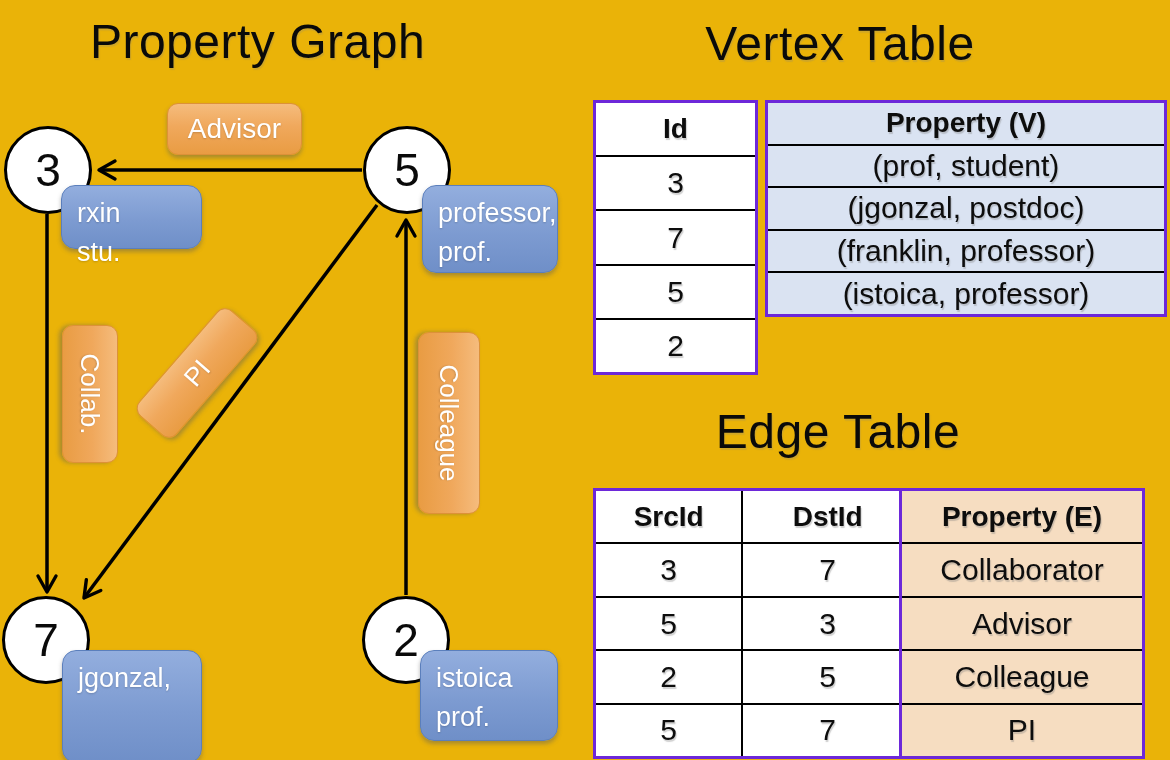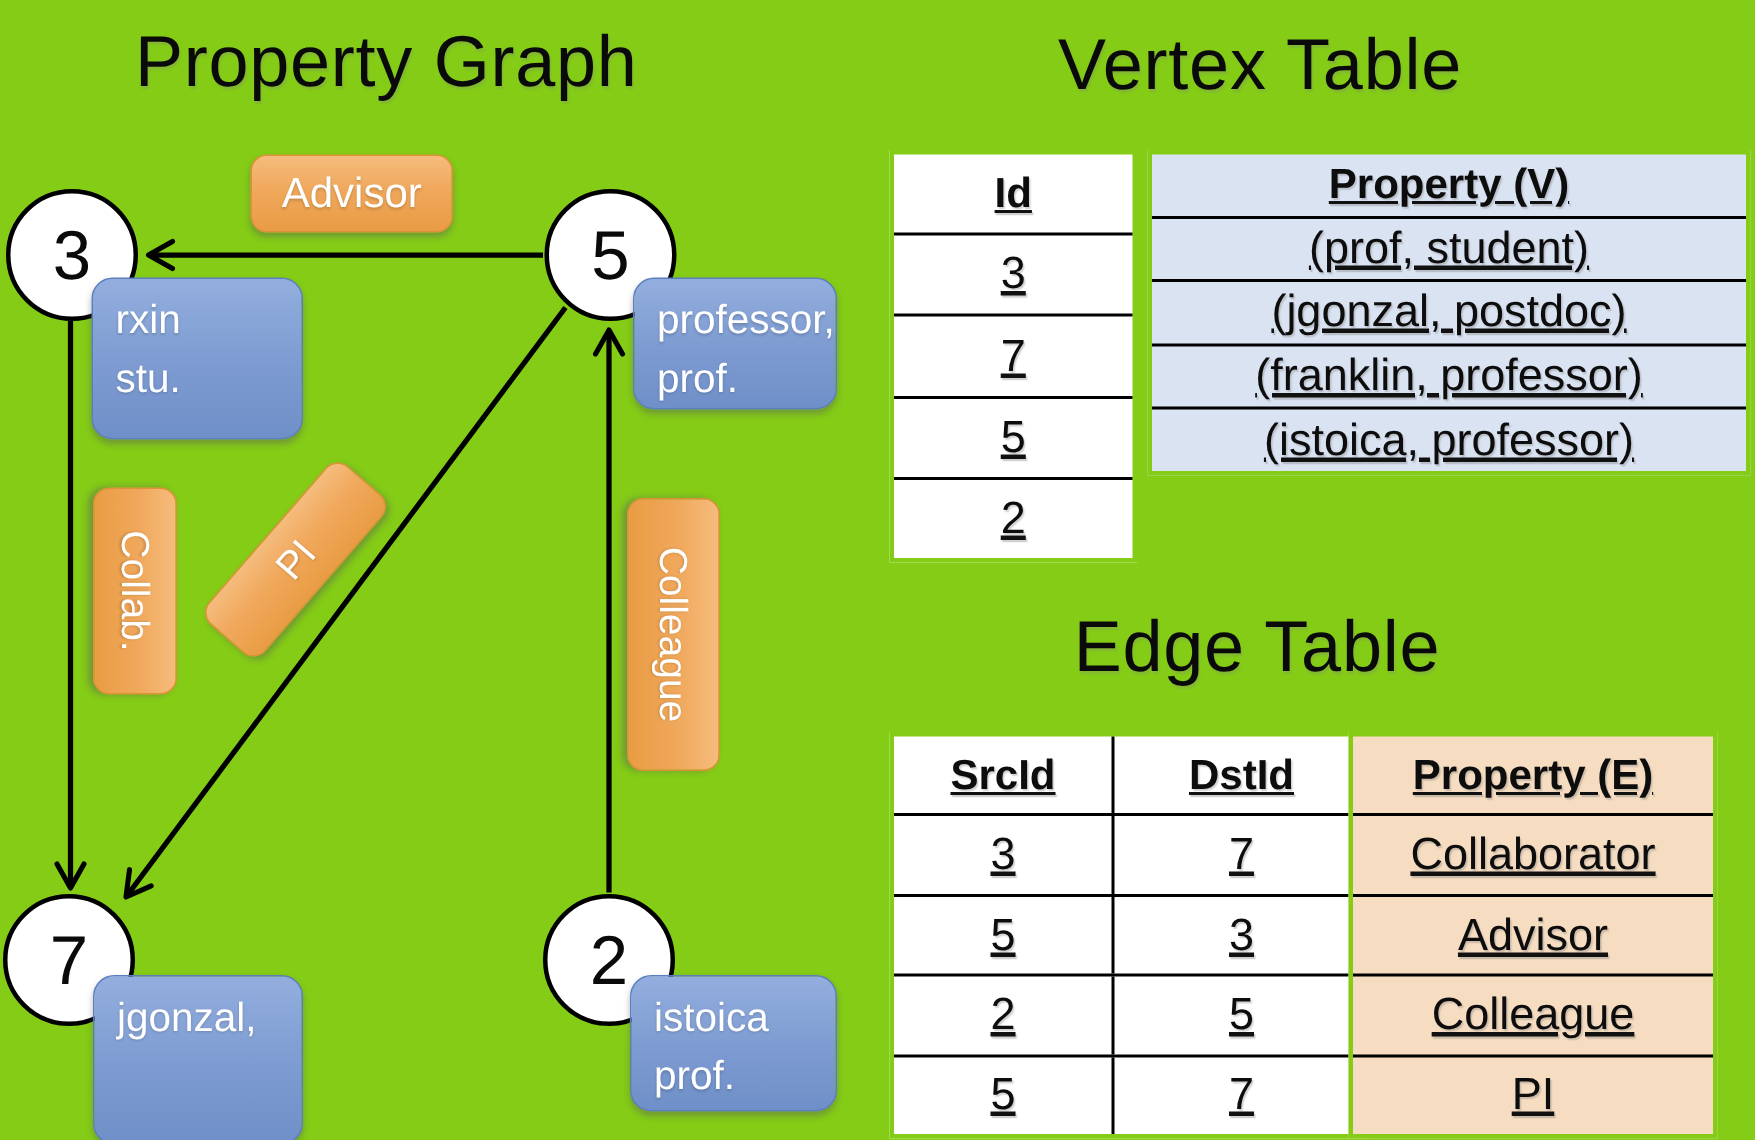--- a/index.html
+++ b/index.html
@@ -1,17 +1,17 @@
 <!DOCTYPE html>
 <html><head>
 <meta charset="utf-8">
 <style>
   html,body{margin:0;padding:0;background:#fff;}
   #canvas{
-    position:relative;width:1170px;height:760px;background:#84cc16;overflow:hidden;
+    position:relative;width:1170px;height:760px;background:#eab308;overflow:hidden;
     font-family:"Liberation Sans", sans-serif;color:#111;
   }
   .title{
     position:absolute;text-align:center;font-size:48px;font-weight:400;color:#0a0a0a;
     letter-spacing:0.5px;text-shadow:1px 2px 1px rgba(130,130,130,0.25);white-space:nowrap;
   }
   
   .node{
     position:absolute;width:88px;height:88px;border:3.5px solid #000;border-radius:50%;
     background:#fff;box-sizing:border-box;display:flex;align-items:center;justify-content:center;
@@ -30,23 +30,22 @@
   
   .pbox{
     position:absolute;background:linear-gradient(180deg,#93aede 0%,#7d9bd1 55%,#6f8fc8 100%);
     border:1.5px solid #5b7fbc;border-radius:14px;color:#fff;font-size:27px;line-height:1.45;
     padding:8px 8px 0 15px;box-sizing:border-box;box-shadow:0 3px 4px rgba(90,90,90,0.45);
     text-shadow:0 1px 2px rgba(0,0,0,0.18);
   }
   .pbox span{display:block;}
   
   .subtable{
-    position:absolute;border:3px solid #84cc16;box-sizing:border-box;display:flex;flex-direction:column;
+    position:absolute;border:3px solid #6d28d9;box-sizing:border-box;display:flex;flex-direction:column;
     background:#fff;
-    text-decoration:underline;
   }
   .trow{flex:1;display:flex;align-items:stretch;border-top:2px solid #000;}
   .trow:first-child{border-top:none;}
   .tcell{
     flex:1;display:flex;align-items:center;justify-content:center;font-size:30px;color:#0d0d0d;
     text-shadow:1px 1.5px 1px rgba(120,120,120,0.35);white-space:nowrap;
   }
   .tcell.hdr{font-weight:bold;font-size:28px;}
   .tcell.c1{flex:0 0 46%;}
   .tcell.c2{border-left:2px solid #000;}
@@ -84,21 +83,21 @@
     </div>
   <div class="node" style="left:362px;top:596px;">
       <span>2</span>
     </div>
 
   <div class="elabel" style="left:167px;top:103px;width:135px;height:52px;font-size:28px;">Advisor</div>
   <div class="elabel rot90" style="left:21px;top:366px;width:138px;height:56px;">Collab.</div>
   <div class="elabel rotpi" style="left:127px;top:348px;width:140px;height:50px;">PI</div>
   <div class="elabel rot90" style="left:358px;top:392px;width:182px;height:62px;">Colleague</div>
 
-  <div class="pbox" style="left:61px;top:185px;width:141px;height:108px;">
+  <div class="pbox" style="left:61px;top:185px;width:141px;height:64px;">
     <span>rxin</span>
     <span>stu.</span>
   </div>
   <div class="pbox" style="left:422px;top:185px;width:136px;height:88px;">
     <span>professor,</span>
     <span>prof.</span>
   </div>
   <div class="pbox" style="left:62px;top:650px;width:140px;height:113px;">
     <span>jgonzal,</span>
   </div>

